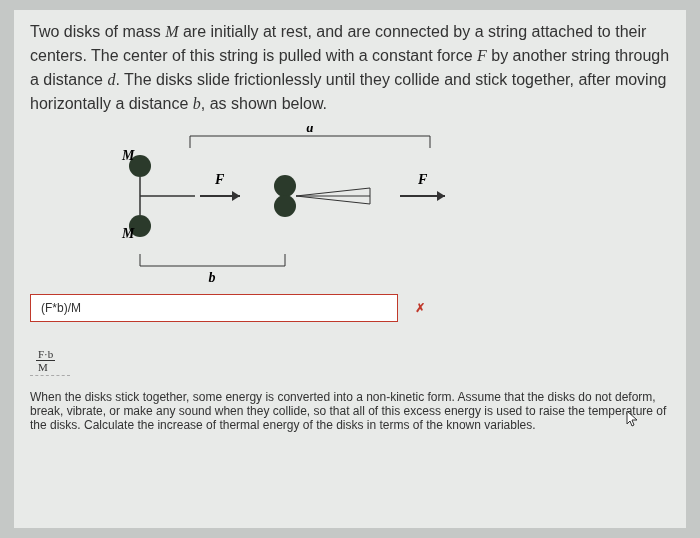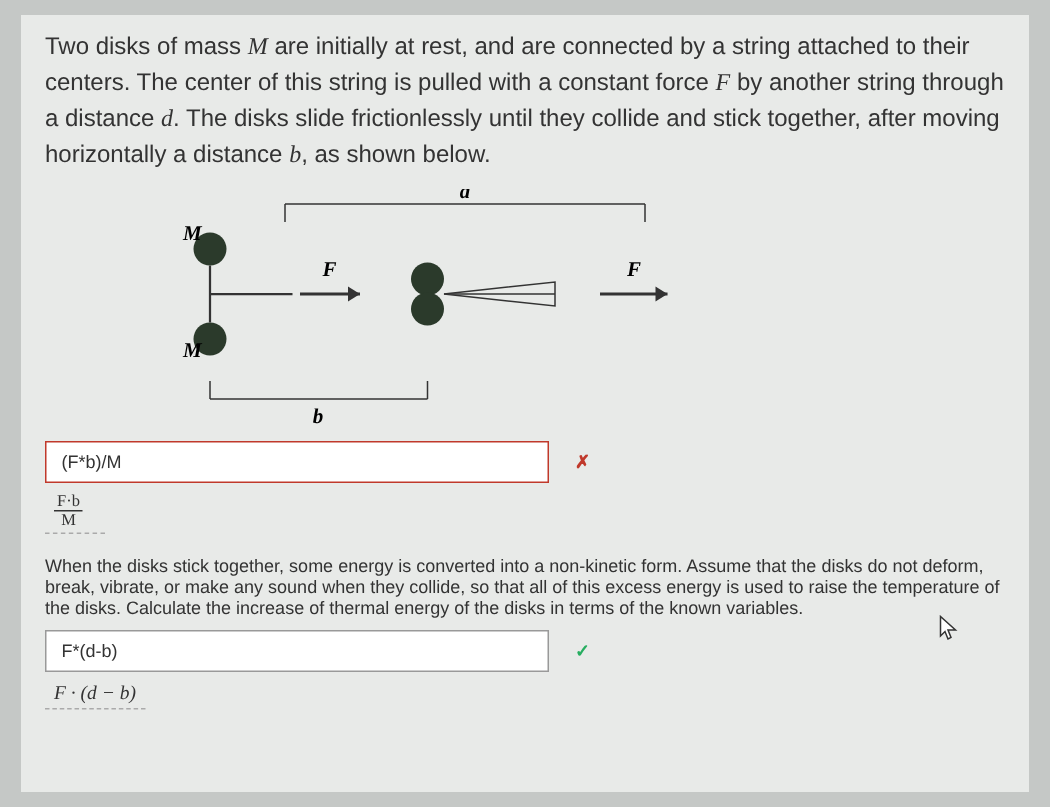--- a/index.html
+++ b/index.html
@@ -35,21 +35,21 @@
       margin: 6px 0;
       font-size: 12px;
     }
     .answer-block {
       margin: 8px 0 14px 0;
     }
     .answer-input {
       border: 1px solid #999;
       background: #fff;
       padding: 6px 10px;
-      width: 336px;
+      width: 368px;
       font-size: 12px;
       display: inline-block;
       vertical-align: middle;
     }
     .wrong-border { border-color: #c0392b; }
     .rendered-ans {
       margin-top: 4px;
       font-family: 'Times New Roman', serif;
       font-size: 13px;
       padding: 2px 6px;
@@ -64,23 +64,24 @@
       vertical-align: middle;
     }
     .mark-right {
       color: #27ae60;
       font-weight: bold;
       margin-left: 14px;
       vertical-align: middle;
     }
     .frac {
       display: inline-block;
-      text-align: center;
+      text-align: left;
       vertical-align: middle;
       font-size: 11px;
+      margin-top: 20px;
     }
     .frac .num { display:block; border-bottom:1px solid #333; padding:0 2px; }
     .frac .den { display:block; padding:0 2px; }
     .cursor-icon {
       position: absolute;
       right: 60px;
       top: 410px;
       width: 14px;
       height: 18px;
     }
@@ -138,24 +139,18 @@
     <span class="rendered-ans">
       <span class="frac">
         <span class="num">F·b</span>
         <span class="den">M</span>
       </span>
     </span>
   </div>
 
   <div class="question-text">When the disks stick together, some energy is converted into a non-kinetic form. Assume that the disks do not deform, break, vibrate, or make any sound when they collide, so that all of this excess energy is used to raise the temperature of the disks. Calculate the increase of thermal energy of the disks in terms of the known variables.</div>
 
-  <div class="answer-block">
-    <span class="answer-input">F*(d-b)</span>
-    <span class="mark-right">✓</span>
-    <br>
-    <span class="rendered-ans" style="font-style:italic;">F · (d − b)</span>
-  </div>
 
 </div>
 
 <svg class="cursor-icon" viewBox="0 0 14 18">
   <path d="M1 1 L1 14 L4 11 L6 16 L8 15 L6 10 L11 10 Z" fill="#fff" stroke="#333" stroke-width="1"></path>
 </svg>
 
 </body></html>

